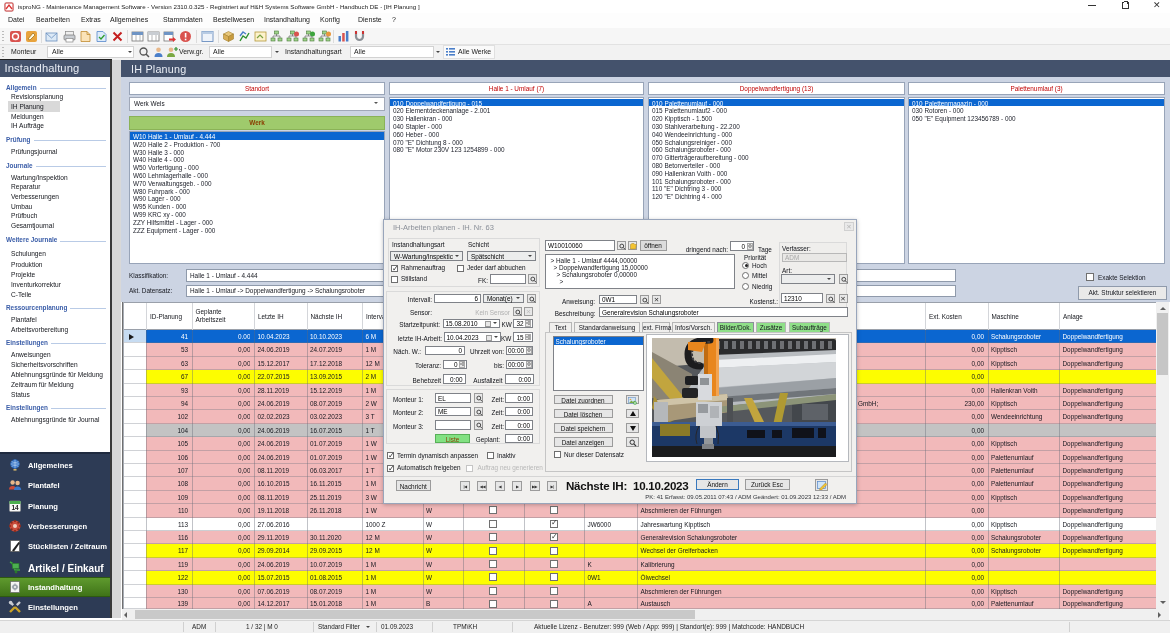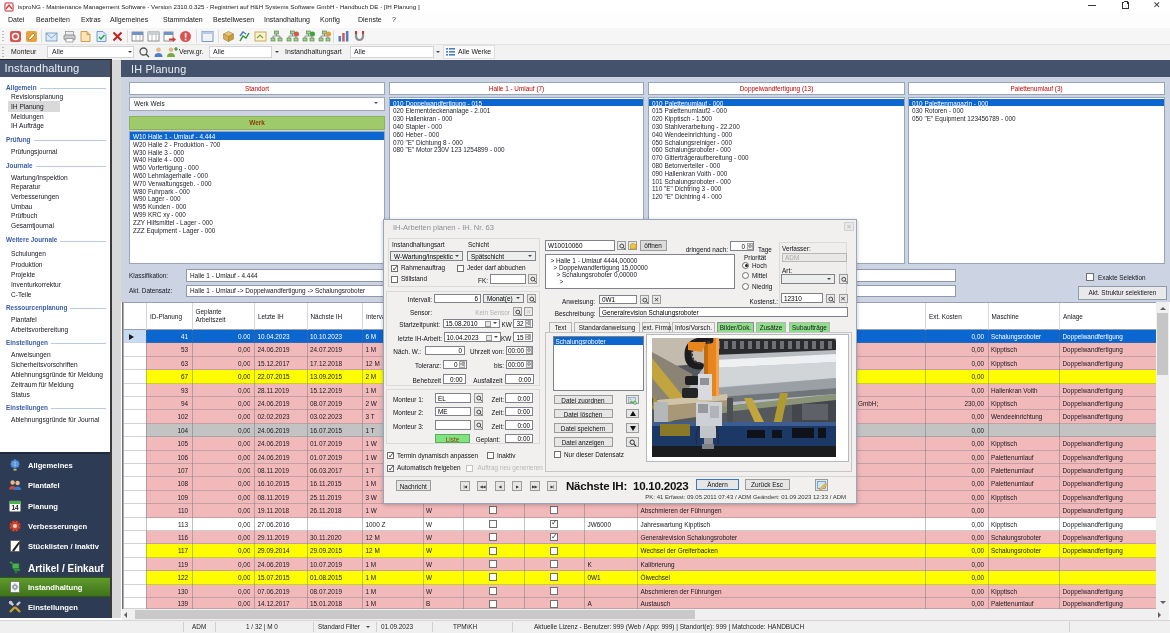--- a/index.html
+++ b/index.html
@@ -244,21 +244,21 @@
 <svg class="ab" style="left:8px;top:518.9px" width="14" height="14" viewBox="0 0 14 14">
     <circle cx="7" cy="7" r="5.5" fill="#c94a3a"></circle>
     <circle cx="7" cy="7" r="2" fill="#f0d0c0"></circle>
     <path d="M7 1 v2 M7 11 v2 M1 7 h2 M11 7 h2 M3 3 l1.4 1.4 M9.6 9.6 L11 11 M11 3 L9.6 4.4 M4.4 9.6 L3 11" stroke="#8a2a1a" stroke-width="1.6"></path>
   </svg>
 <div class="ab" style="left:28px;top:521.9px;font-size:7.6px;font-weight:bold;color:#fff;white-space:nowrap;">Verbesserungen</div>
 <svg class="ab" style="left:8px;top:539.2px" width="14" height="14" viewBox="0 0 14 14">
     <rect x="2.5" y="1.5" width="9" height="11" fill="#fff" stroke="#555" stroke-width="0.7"></rect>
     <path d="M4 11.5 L10.5 3 l1.5 1 L6 12.5 z" fill="#222"></path>
   </svg>
-<div class="ab" style="left:28px;top:542.2px;font-size:7.6px;font-weight:bold;color:#fff;white-space:nowrap;">Stücklisten / Inaktiv</div>
+<div class="ab" style="left:28px;top:542.2px;font-size:7.6px;font-weight:bold;color:#fff;white-space:nowrap;">Stücklisten / Zeitraum</div>
 <svg class="ab" style="left:8px;top:559.5px" width="14" height="14" viewBox="0 0 14 14">
     <path d="M2 2 l2 1 3 7 5 0" fill="none" stroke="#3da53d" stroke-width="1.6"></path>
     <circle cx="8" cy="12" r="1.4" fill="#2a7a2a"></circle>
     <rect x="4.5" y="3.5" width="6.5" height="5" fill="#4caf50" stroke="#2a7a2a" stroke-width="0.6"></rect>
   </svg>
 <div class="ab" style="left:28px;top:562.5px;font-size:10px;font-weight:bold;color:#fff;white-space:nowrap;">Artikel / Einkauf</div>
 <div class="ab" style="left:0;top:576.8px;width:110px;height:20.3px;background:linear-gradient(#5f9a2e,#3f7318);border-top:1px solid #2e5a10;border-bottom:1px solid #2e5a10;"></div>
 <svg class="ab" style="left:8px;top:579.8px" width="14" height="14" viewBox="0 0 14 14">
     <rect x="2.5" y="1.5" width="9" height="11" fill="#f4f4f4" stroke="#666" stroke-width="0.7"></rect>
     <circle cx="7" cy="7" r="2.8" fill="#9aa2ac"></circle>

